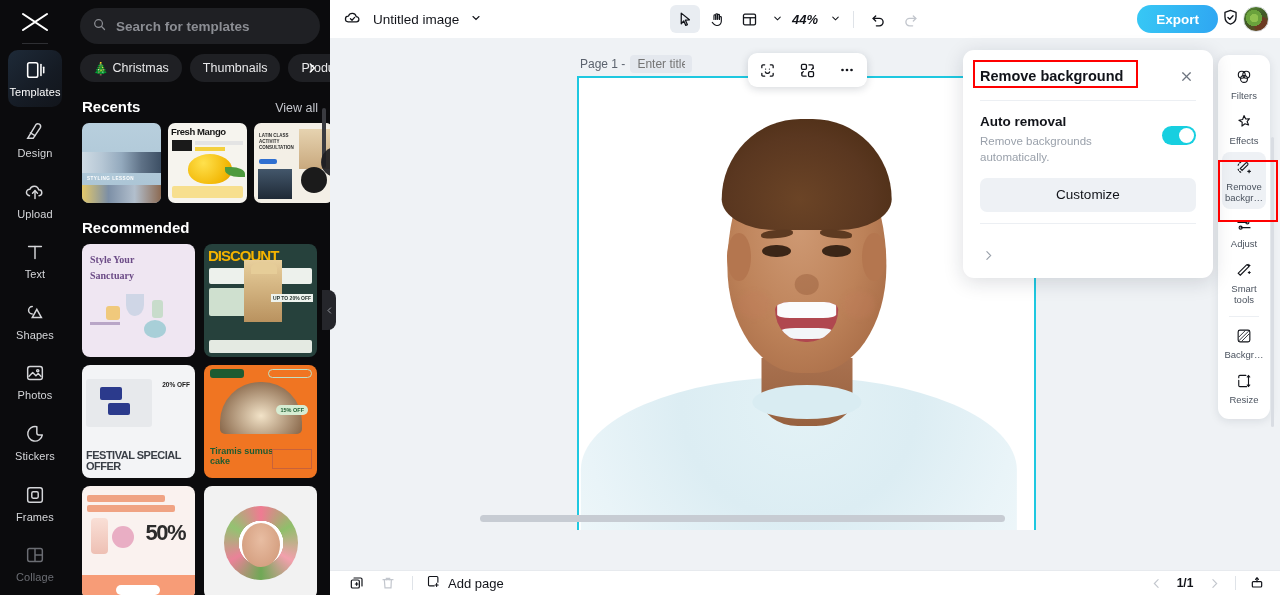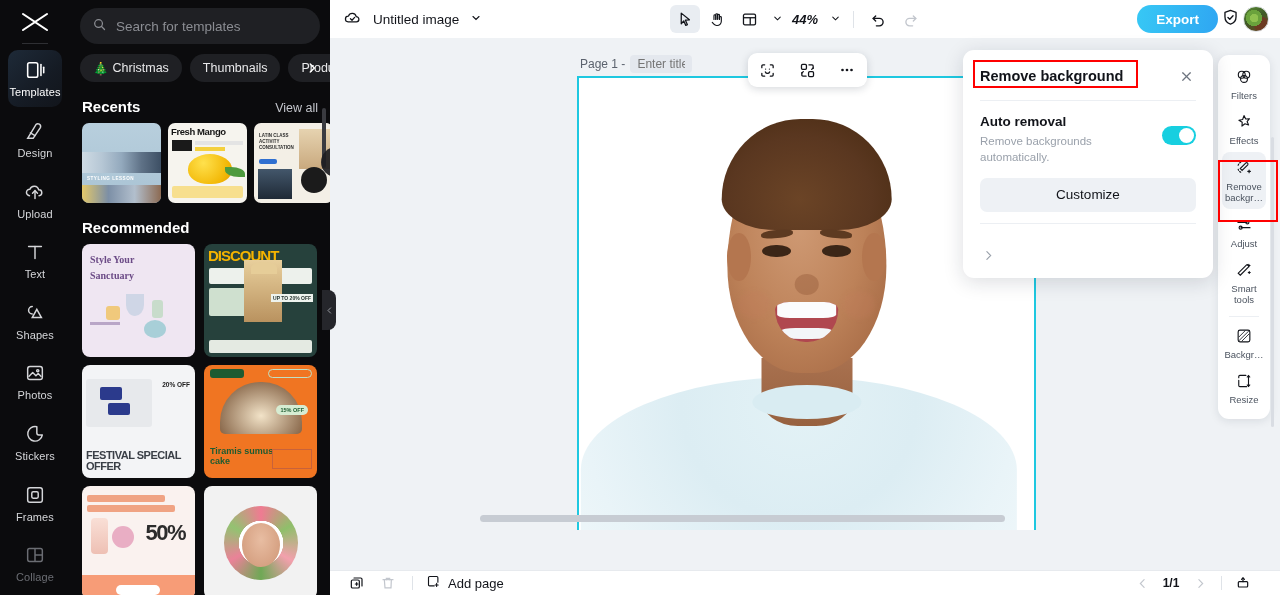--- a/index.html
+++ b/index.html
@@ -34,21 +34,21 @@
   .tpanel {
     position:absolute; left:70px; top:0; width:260px; height:595px;
     background:#0b0b0d; z-index:30; overflow:hidden;
   }
   .search {
     margin:8px 10px 0; height:36px; background:#1f2024; border-radius:18px;
     display:flex; align-items:center; padding:0 12px; gap:9px;
   }
   .search input {
     flex:1; background:transparent; border:0; outline:none;
-    color:#e8e8ea; font-size:13.5px; font-family:"Liberation Sans",sans-serif;
+    color:#e8e8ea; font-size:13.5px; font-family:"Liberation Sans",sans-serif;font-weight:bold;
   }
   .search input::placeholder { color:#8b8d93; }
   .chips { position:relative; margin:10px 0 0 10px; display:flex; gap:8px; }
   .chip {
     height:28px; background:#1f2024; border-radius:14px; padding:0 13px;
     display:flex; align-items:center; gap:4px; white-space:nowrap;
     font-size:12.5px; color:#e8e8ea; cursor:pointer; flex:none;
   }
   .chip-arrow {
     position:absolute; right:8px; top:4px; width:20px; height:20px;
@@ -242,21 +242,21 @@
     position:absolute; left:330px; bottom:0; width:950px; height:25px;
     background:#fff; border-top:1px solid #e7eaee; z-index:20;
     display:flex; align-items:center;
   }
   .bb-left { display:flex; align-items:center; gap:9px; margin-left:16px; }
   .bb-btn { width:22px; height:20px; display:flex; align-items:center; justify-content:center; cursor:pointer; color:#12141a; }
   .bb-btn.dis { color:#c2c6cd; }
   .bb-sep { width:1px; height:14px; background:#dfe3e8; margin:0 4px; }
   .bb-add { display:flex; align-items:center; gap:7px; cursor:pointer; }
   .bb-add-lb { font-size:13px; color:#12141a; }
-  .bb-right { position:absolute; right:26px; display:flex; align-items:center; gap:6px; }
+  .bb-right { position:absolute; right:12px; display:flex; align-items:center; gap:6px; }
   .bb-pg { font-size:12px; color:#12141a; font-weight:bold; min-width:24px; text-align:center; }
 
   
   .anno { position:absolute; border:2.5px solid #ff0000; z-index:60; pointer-events:none; }
   .anno.a1 { left:973px; top:60px; width:165px; height:28px; }
   .anno.a2 { left:1218px; top:160px; width:60px; height:62px; }
 
   
   .t-styling { background:linear-gradient(#b8cfdd,#a9c3d4); }
   .t-mango  { background:#f6f4ee; }

